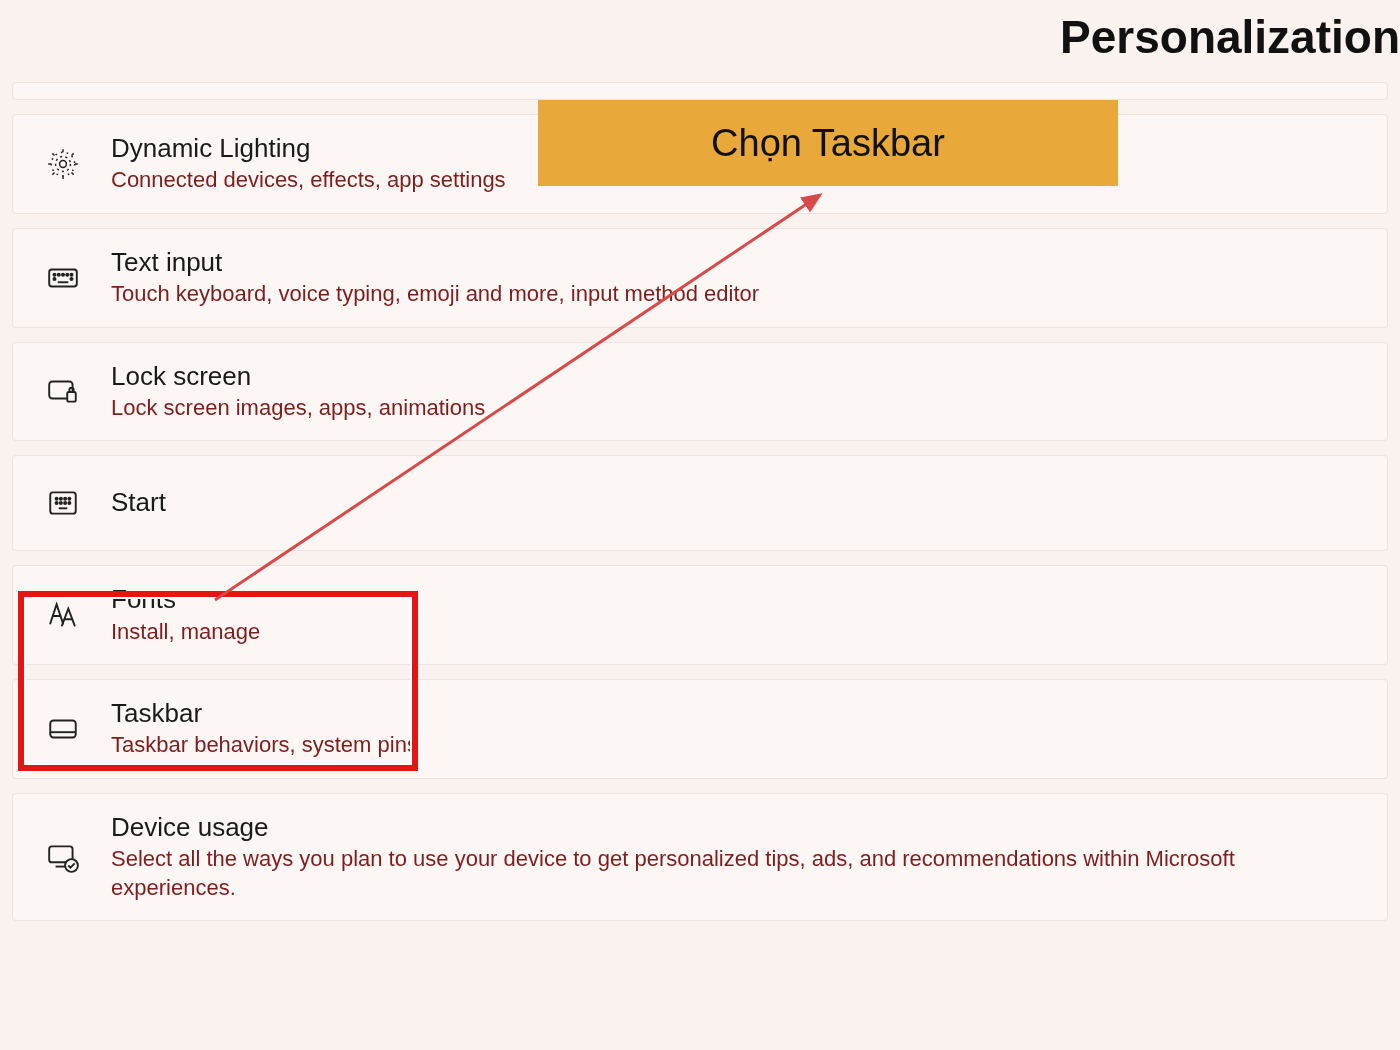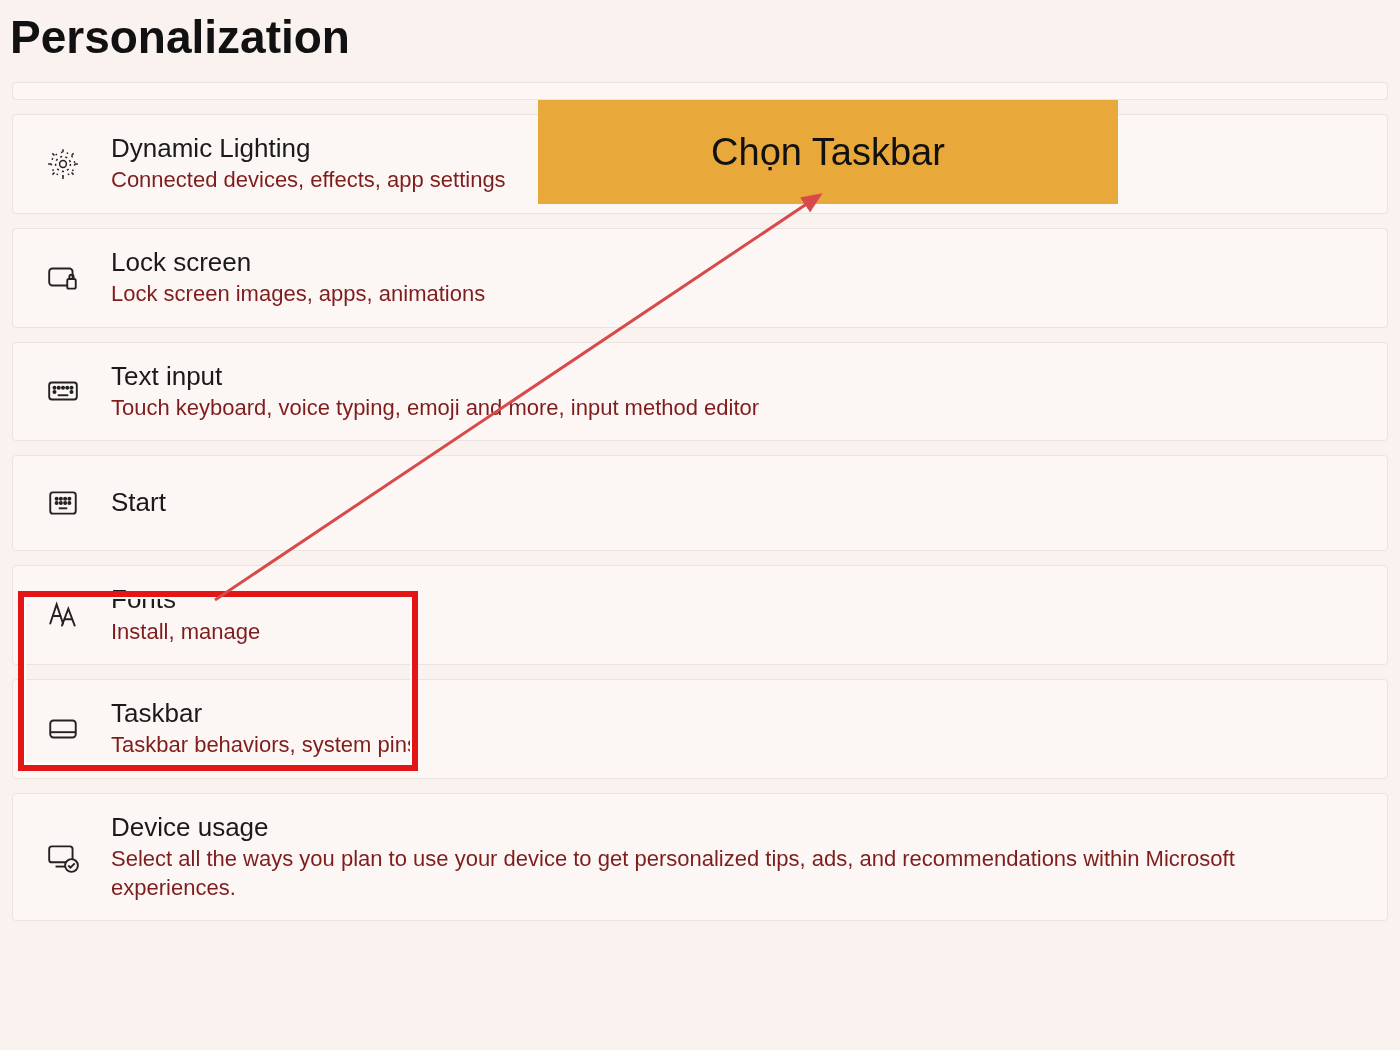--- a/index.html
+++ b/index.html
@@ -10,20 +10,21 @@
     height: 1050px;
     overflow: hidden;
     position: relative;
     color: #1a1a1a;
   }
   .page-title {
     font-size: 46px;
     font-weight: 600;
     padding: 10px 0 18px 10px;
     color: #111;
+    text-align: right;
   }
   .list {
     padding: 0 12px;
   }
   .top-gap{
     background:#fcf7f5;
     border:1px solid #ece3df;
     border-radius:4px;
     height:18px;
     margin-bottom:14px;
@@ -61,21 +62,21 @@
   .item-desc {
     font-size: 22px;
     color: #7f1d1d;
     line-height: 1.3;
   }
   .callout {
     position: absolute;
     top: 100px;
     left: 538px;
     width: 580px;
-    height: 104px;
+    height: 86px;
     background: #e8a83a;
     display: flex;
     align-items: center;
     justify-content: center;
     font-size: 38px;
     color: #111;
     font-weight: 400;
   }
   .highlight-box {
     position: absolute;
@@ -122,48 +123,48 @@
     </div>
     <div class="text-slot">
       <div class="item-title">Dynamic Lighting</div>
       <div class="item-desc">Connected devices, effects, app settings</div>
     </div>
   </div>
 
   <div class="item">
     <div class="icon-slot">
       <svg viewBox="0 0 32 32" fill="none" stroke="currentColor" stroke-width="1.8">
-        <rect x="3" y="7" width="22" height="16" rx="3"></rect>
-        <rect x="20" y="17" width="8" height="9" rx="1.5" fill="#fcf7f5"></rect>
-        <path d="M22 17 v-2 a2 2 0 0 1 4 0 v2"></path>
-      </svg>
-    </div>
-    <div class="text-slot">
-      <div class="item-title">Lock screen</div>
-      <div class="item-desc">Lock screen images, apps, animations</div>
-    </div>
-  </div>
-
-  <div class="item">
-    <div class="icon-slot">
-      <svg viewBox="0 0 32 32" fill="none" stroke="currentColor" stroke-width="1.8">
         <rect x="3" y="8" width="26" height="16" rx="2.5"></rect>
         <circle cx="8" cy="13" r="1" fill="currentColor"></circle>
           <circle cx="12" cy="13" r="1" fill="currentColor"></circle>
         <circle cx="16" cy="13" r="1" fill="currentColor"></circle>
           <circle cx="20" cy="13" r="1" fill="currentColor"></circle>
           <circle cx="24" cy="13" r="1" fill="currentColor"></circle>
         <circle cx="8" cy="17" r="1" fill="currentColor"></circle>
           <circle cx="24" cy="17" r="1" fill="currentColor"></circle>
         <line x1="11" y1="20" x2="21" y2="20"></line>
       </svg>
     </div>
     <div class="text-slot">
       <div class="item-title">Text input</div>
       <div class="item-desc">Touch keyboard, voice typing, emoji and more, input method editor</div>
+    </div>
+  </div>
+
+  <div class="item">
+    <div class="icon-slot">
+      <svg viewBox="0 0 32 32" fill="none" stroke="currentColor" stroke-width="1.8">
+        <rect x="3" y="7" width="22" height="16" rx="3"></rect>
+        <rect x="20" y="17" width="8" height="9" rx="1.5" fill="#fcf7f5"></rect>
+        <path d="M22 17 v-2 a2 2 0 0 1 4 0 v2"></path>
+      </svg>
+    </div>
+    <div class="text-slot">
+      <div class="item-title">Lock screen</div>
+      <div class="item-desc">Lock screen images, apps, animations</div>
     </div>
   </div>
 
   <div class="item">
     <div class="icon-slot">
       <svg viewBox="0 0 32 32" fill="none" stroke="currentColor" stroke-width="1.8">
         <rect x="4" y="6" width="24" height="20" rx="2.5"></rect>
         <circle cx="10" cy="12" r="1" fill="currentColor"></circle>
           <circle cx="14" cy="12" r="1" fill="currentColor"></circle>
         <circle cx="18" cy="12" r="1" fill="currentColor"></circle>

